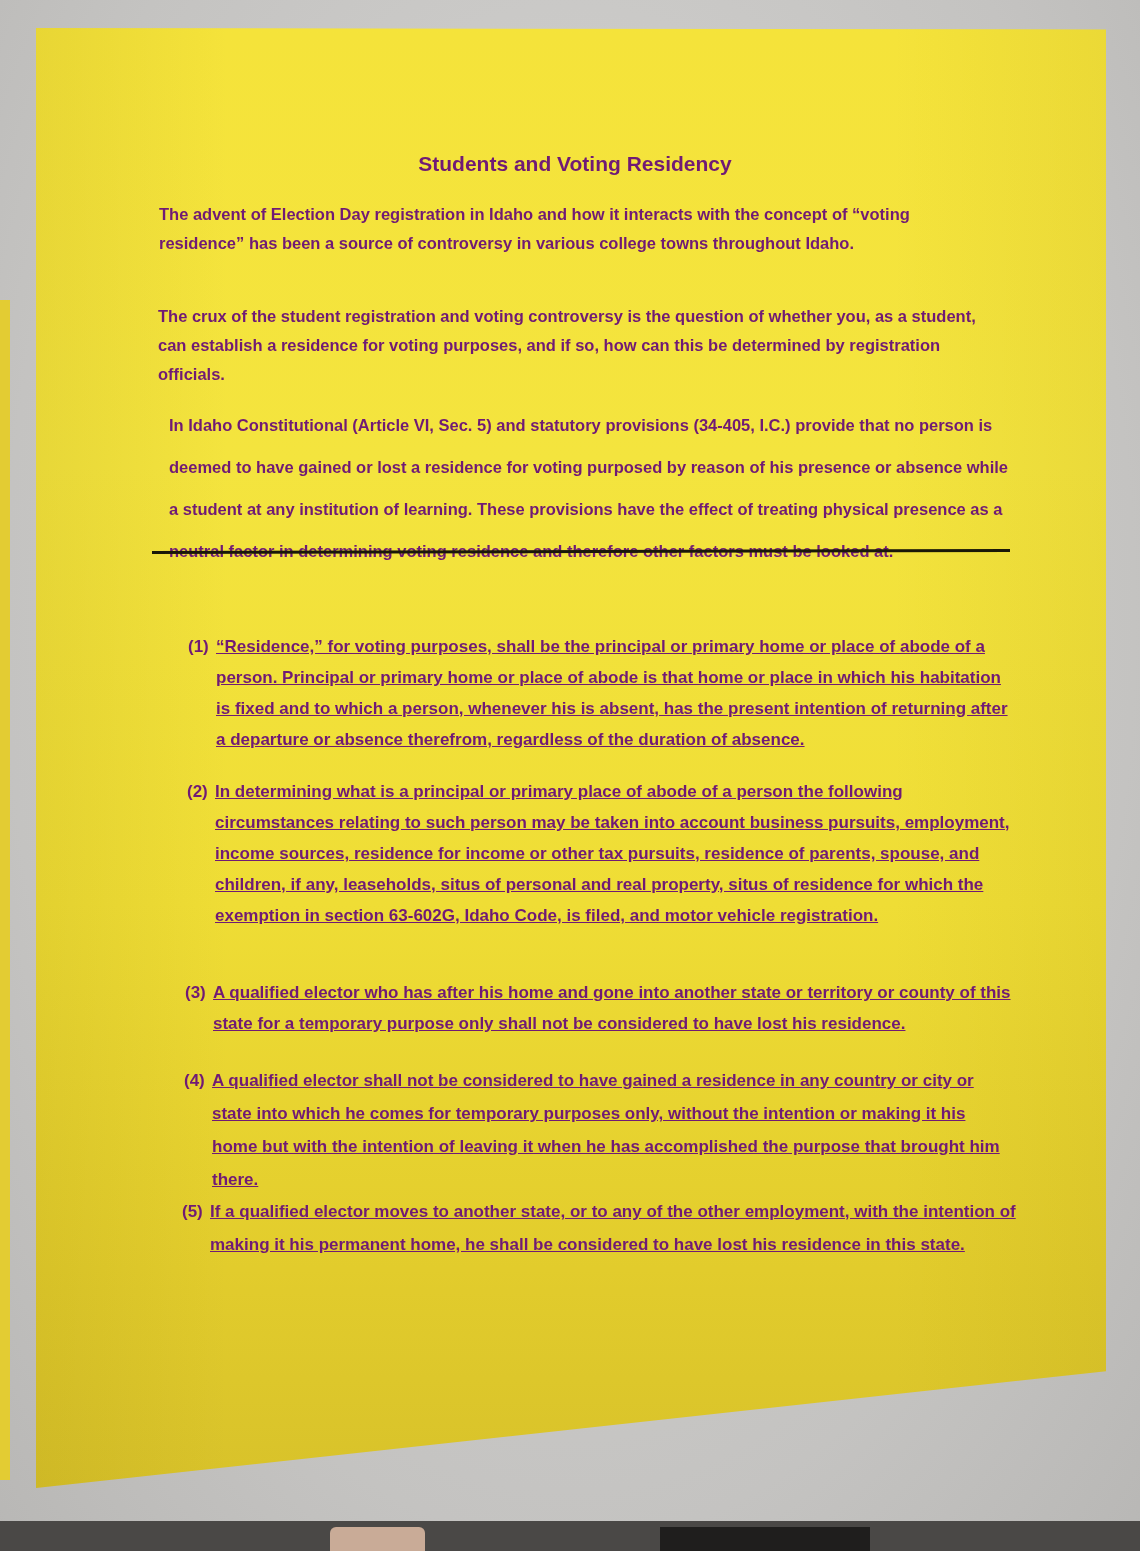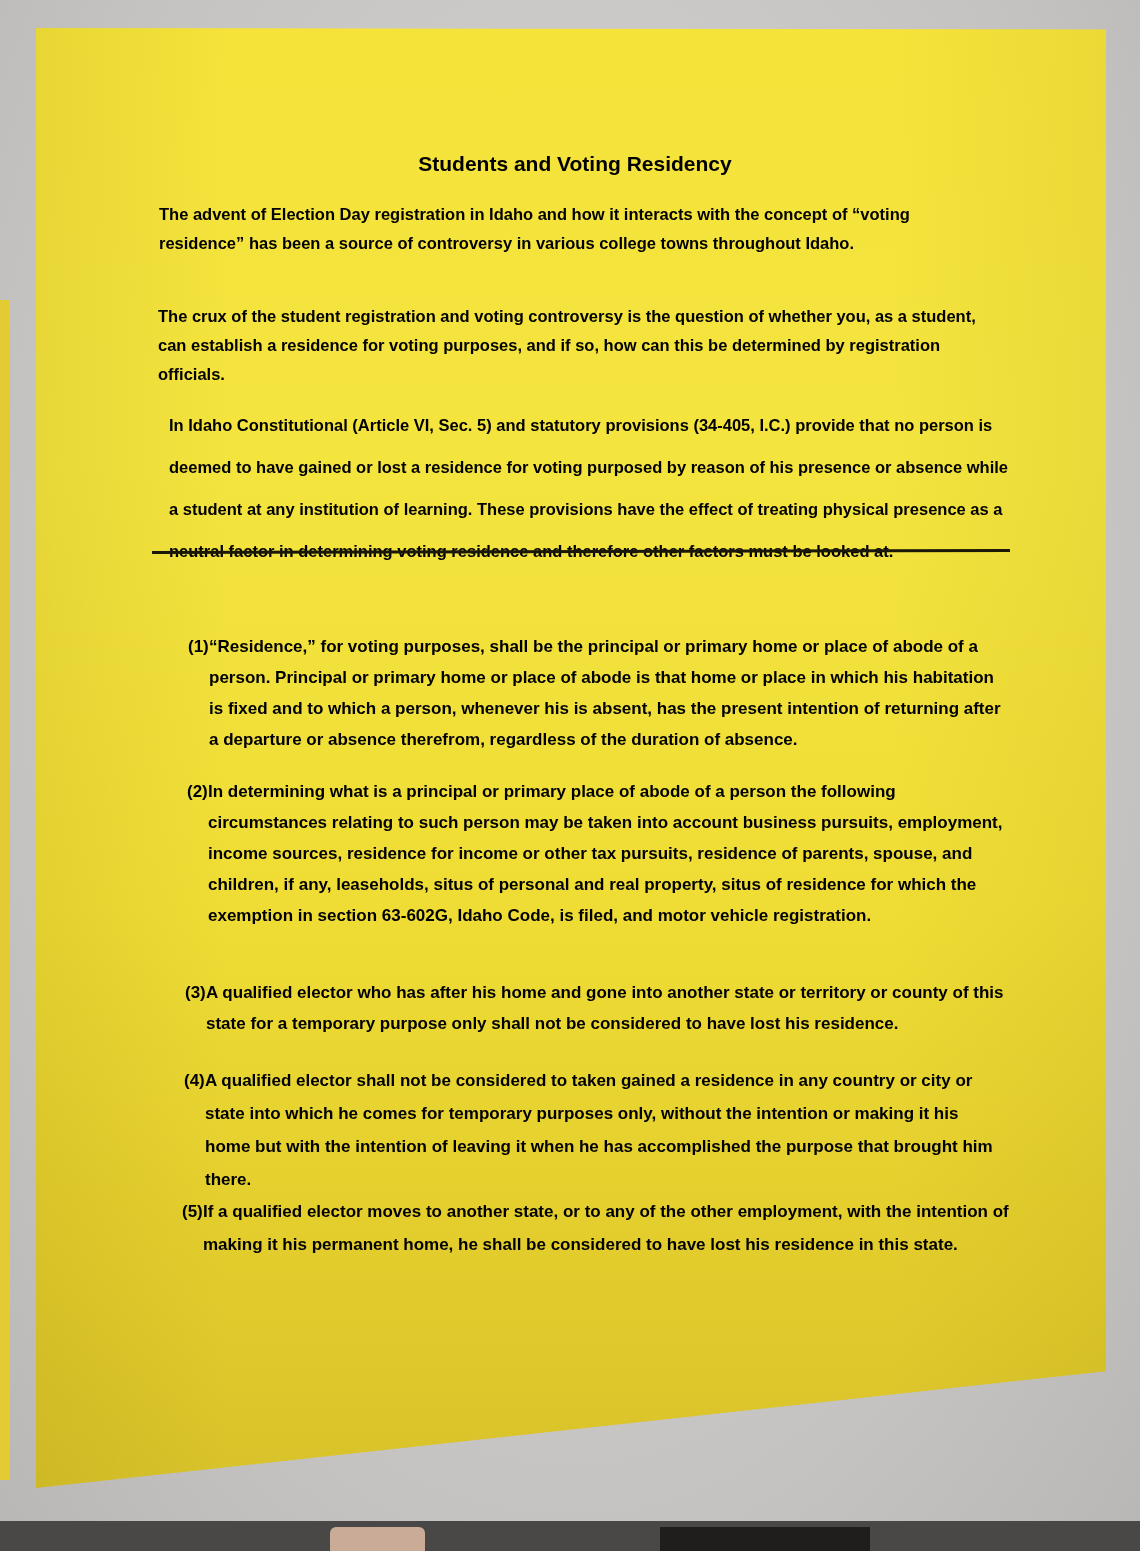--- a/index.html
+++ b/index.html
@@ -36,21 +36,21 @@
     box-shadow: 0 0 4px rgba(0,0,0,0.2);
   }
   .shade {
     position: absolute; left: 36px; top: 28px; width: 1070px; height: 1460px;
     background: linear-gradient(90deg, rgba(120,100,0,0.10) 0%, rgba(0,0,0,0) 18%, rgba(0,0,0,0) 80%, rgba(120,100,0,0.08) 100%);
     clip-path: polygon(0 0, 100% 0.1%, 100% 92%, 0 100%);
     pointer-events: none;
   }
   .doc {
     position: absolute; left: 0; top: 0; width: 1140px; height: 1551px;
-    color: #000000;
+    color: #701a75;
   }
   .title {
     position: absolute; left: 0; width: 1150px; top: 152px;
     text-align: center; font-weight: bold; font-size: 21px;
   }
   .p {
     position: absolute; font-weight: bold; font-size: 16.5px; line-height: 29px;
   }
   .p1 { left: 159px; top: 200px; width: 830px; }
   .p2 { left: 158px; top: 302px; width: 840px; }
@@ -59,21 +59,21 @@
     position: absolute; left: 152px; top: 550px; width: 858px; height: 2.5px;
     background: #1a1808; transform: rotate(-0.15deg);
   }
   .section-heading {
     position: absolute; left: 154px; top: 580px; width: 860px;
     font-weight: bold; font-size: 20px;
   }
   .list { position: absolute; left: 0; top: 0; }
   .item { position: absolute; font-weight: bold; font-size: 17px; line-height: 31px; }
   .num { position: absolute; left: 0; top: 0; }
-  .txt { position: absolute; left: 21px; top: 0; width: 800px; }
+  .txt { position: absolute; left: 28px; top: 0; width: 800px; text-decoration: underline; }
   .i1 { left: 188px; top: 631px; }
   .i2 { left: 187px; top: 776px; }
   .i3 { left: 185px; top: 977px; }
   .i4 { left: 184px; top: 1064px; line-height: 33px; }
   .i5 { left: 182px; top: 1195px; line-height: 33px; }
   .i5 .txt { width: 830px; }
 </style>
 </head>
 <body>
 
@@ -104,20 +104,20 @@
     <div class="item i2">
       <span class="num">(2)</span>
       <span class="txt">In determining what is a principal or primary place of abode of a person the following circumstances relating to such person may be taken into account business pursuits, employment, income sources, residence for income or other tax pursuits, residence of parents, spouse, and children, if any, leaseholds, situs of personal and real property, situs of residence for which the exemption in section 63-602G, Idaho Code, is filed, and motor vehicle registration.</span>
     </div>
     <div class="item i3">
       <span class="num">(3)</span>
       <span class="txt">A qualified elector who has after his home and gone into another state or territory or county of this state for a temporary purpose only shall not be considered to have lost his residence.</span>
     </div>
     <div class="item i4">
       <span class="num">(4)</span>
-      <span class="txt">A qualified elector shall not be considered to taken gained a residence in any country or city or state into which he comes for temporary purposes only, without the intention or making it his home but with the intention of leaving it when he has accomplished the purpose that brought him there.</span>
+      <span class="txt">A qualified elector shall not be considered to have gained a residence in any country or city or state into which he comes for temporary purposes only, without the intention or making it his home but with the intention of leaving it when he has accomplished the purpose that brought him there.</span>
     </div>
     <div class="item i5">
       <span class="num">(5)</span>
       <span class="txt">If a qualified elector moves to another state, or to any of the other employment, with the intention of making it his permanent home, he shall be considered to have lost his residence in this state.</span>
     </div>
   </div>
 </div>
 
 </body></html>

